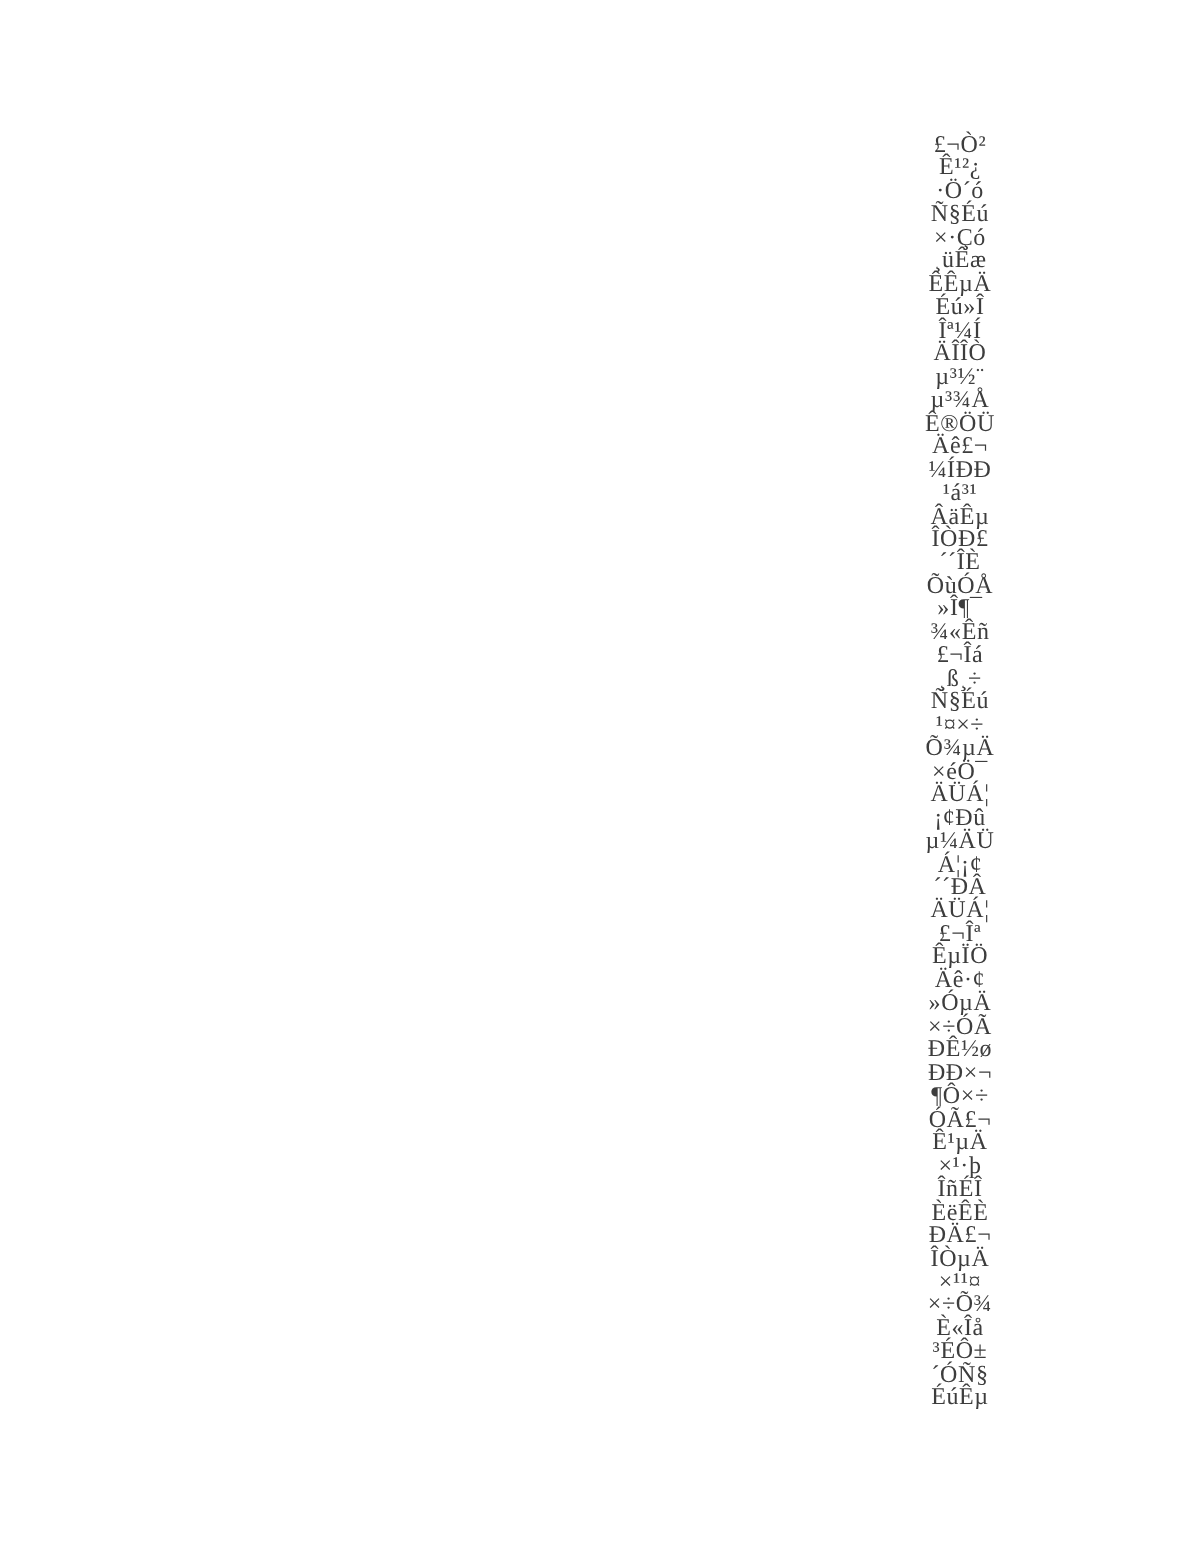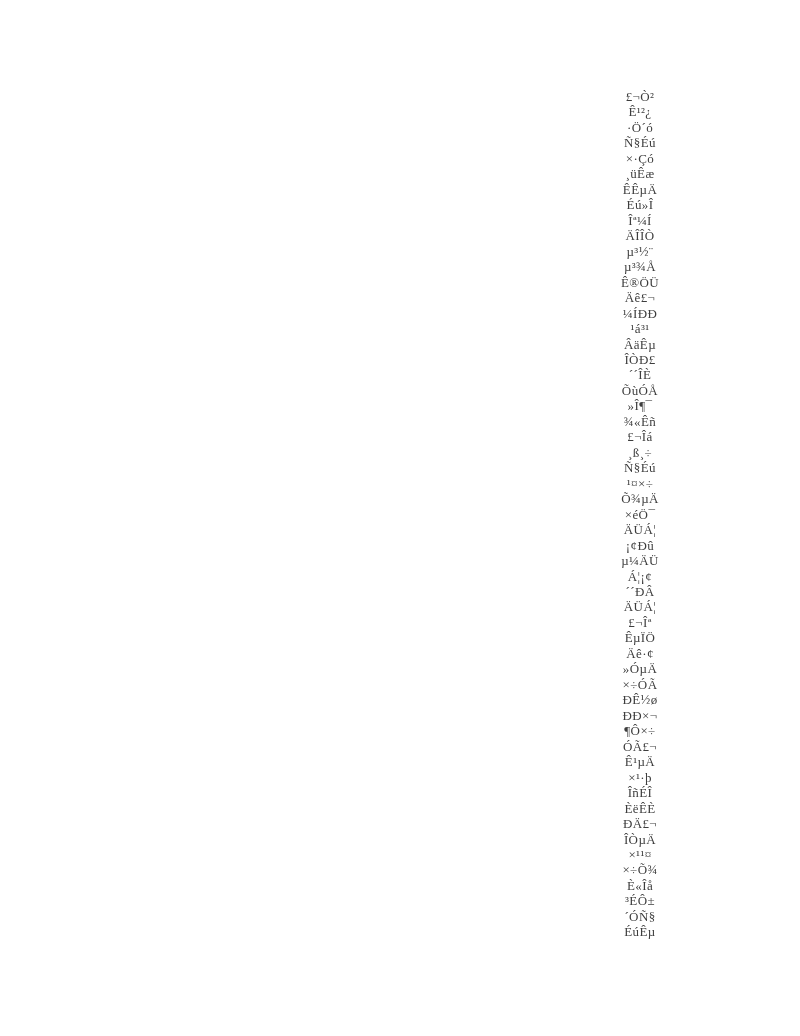--- a/index.html
+++ b/index.html
@@ -36,21 +36,21 @@
     font-size: 11.5px;
     line-height: 15.48px;
     color: #3a3a3a;
     letter-spacing: 0.4px;
     white-space: pre;
   }
 
   .text-line {
     display: block;
     height: 15.48px;
-    font-size: 13px;
+    font-size: 16px;
     color: #3d3d3d;
   }
 </style>
 </head>
 <body>
 
 <div class="page">
   <div class="text-column" id="text-column"><span class="text-line">£¬Ò²</span><span class="text-line">Ê¹²¿</span><span class="text-line">·Ö´ó</span><span class="text-line">Ñ§Éú</span><span class="text-line">×·Çó</span><span class="text-line">¸üÊæ</span><span class="text-line">ÊÊµÄ</span><span class="text-line">Éú»Î</span><span class="text-line">Îª¼Í</span><span class="text-line">ÄÎÎÒ</span><span class="text-line">µ³½¨</span><span class="text-line">µ³¾Å</span><span class="text-line">Ê®ÖÜ</span><span class="text-line">Äê£¬</span><span class="text-line">¼ÍÐÐ</span><span class="text-line">¹á³¹</span><span class="text-line">ÂäÊµ</span><span class="text-line">ÎÒÐ£</span><span class="text-line">´´ÎÈ</span><span class="text-line">ÕùÓÅ</span><span class="text-line">»Î¶¯</span><span class="text-line">¾«Êñ</span><span class="text-line">£¬Îá</span><span class="text-line">¸ß¸÷</span><span class="text-line">Ñ§Éú</span><span class="text-line">¹¤×÷</span><span class="text-line">Õ¾µÄ</span><span class="text-line">×éÖ¯</span><span class="text-line">ÄÜÁ¦</span><span class="text-line">¡¢Ðû</span><span class="text-line">µ¼ÄÜ</span><span class="text-line">Á¦¡¢</span><span class="text-line">´´ÐÂ</span><span class="text-line">ÄÜÁ¦</span><span class="text-line">£¬Îª</span><span class="text-line">ÊµÏÖ</span><span class="text-line">Äê·¢</span><span class="text-line">»ÓµÄ</span><span class="text-line">×÷ÓÃ</span><span class="text-line">ÐÊ½ø</span><span class="text-line">ÐÐ×¬</span><span class="text-line">¶Ô×÷</span><span class="text-line">ÓÃ£¬</span><span class="text-line">Ê¹µÄ</span><span class="text-line">×¹·þ</span><span class="text-line">ÎñÉÎ</span><span class="text-line">ÈëÊÈ</span><span class="text-line">ÐÄ£¬</span><span class="text-line">ÎÒµÄ</span><span class="text-line">×¹¹¤</span><span class="text-line">×÷Õ¾</span><span class="text-line">È«Îå</span><span class="text-line">³ÉÔ±</span><span class="text-line">´ÓÑ§</span><span class="text-line">ÉúÊµ</span></div>
 </div>
 

